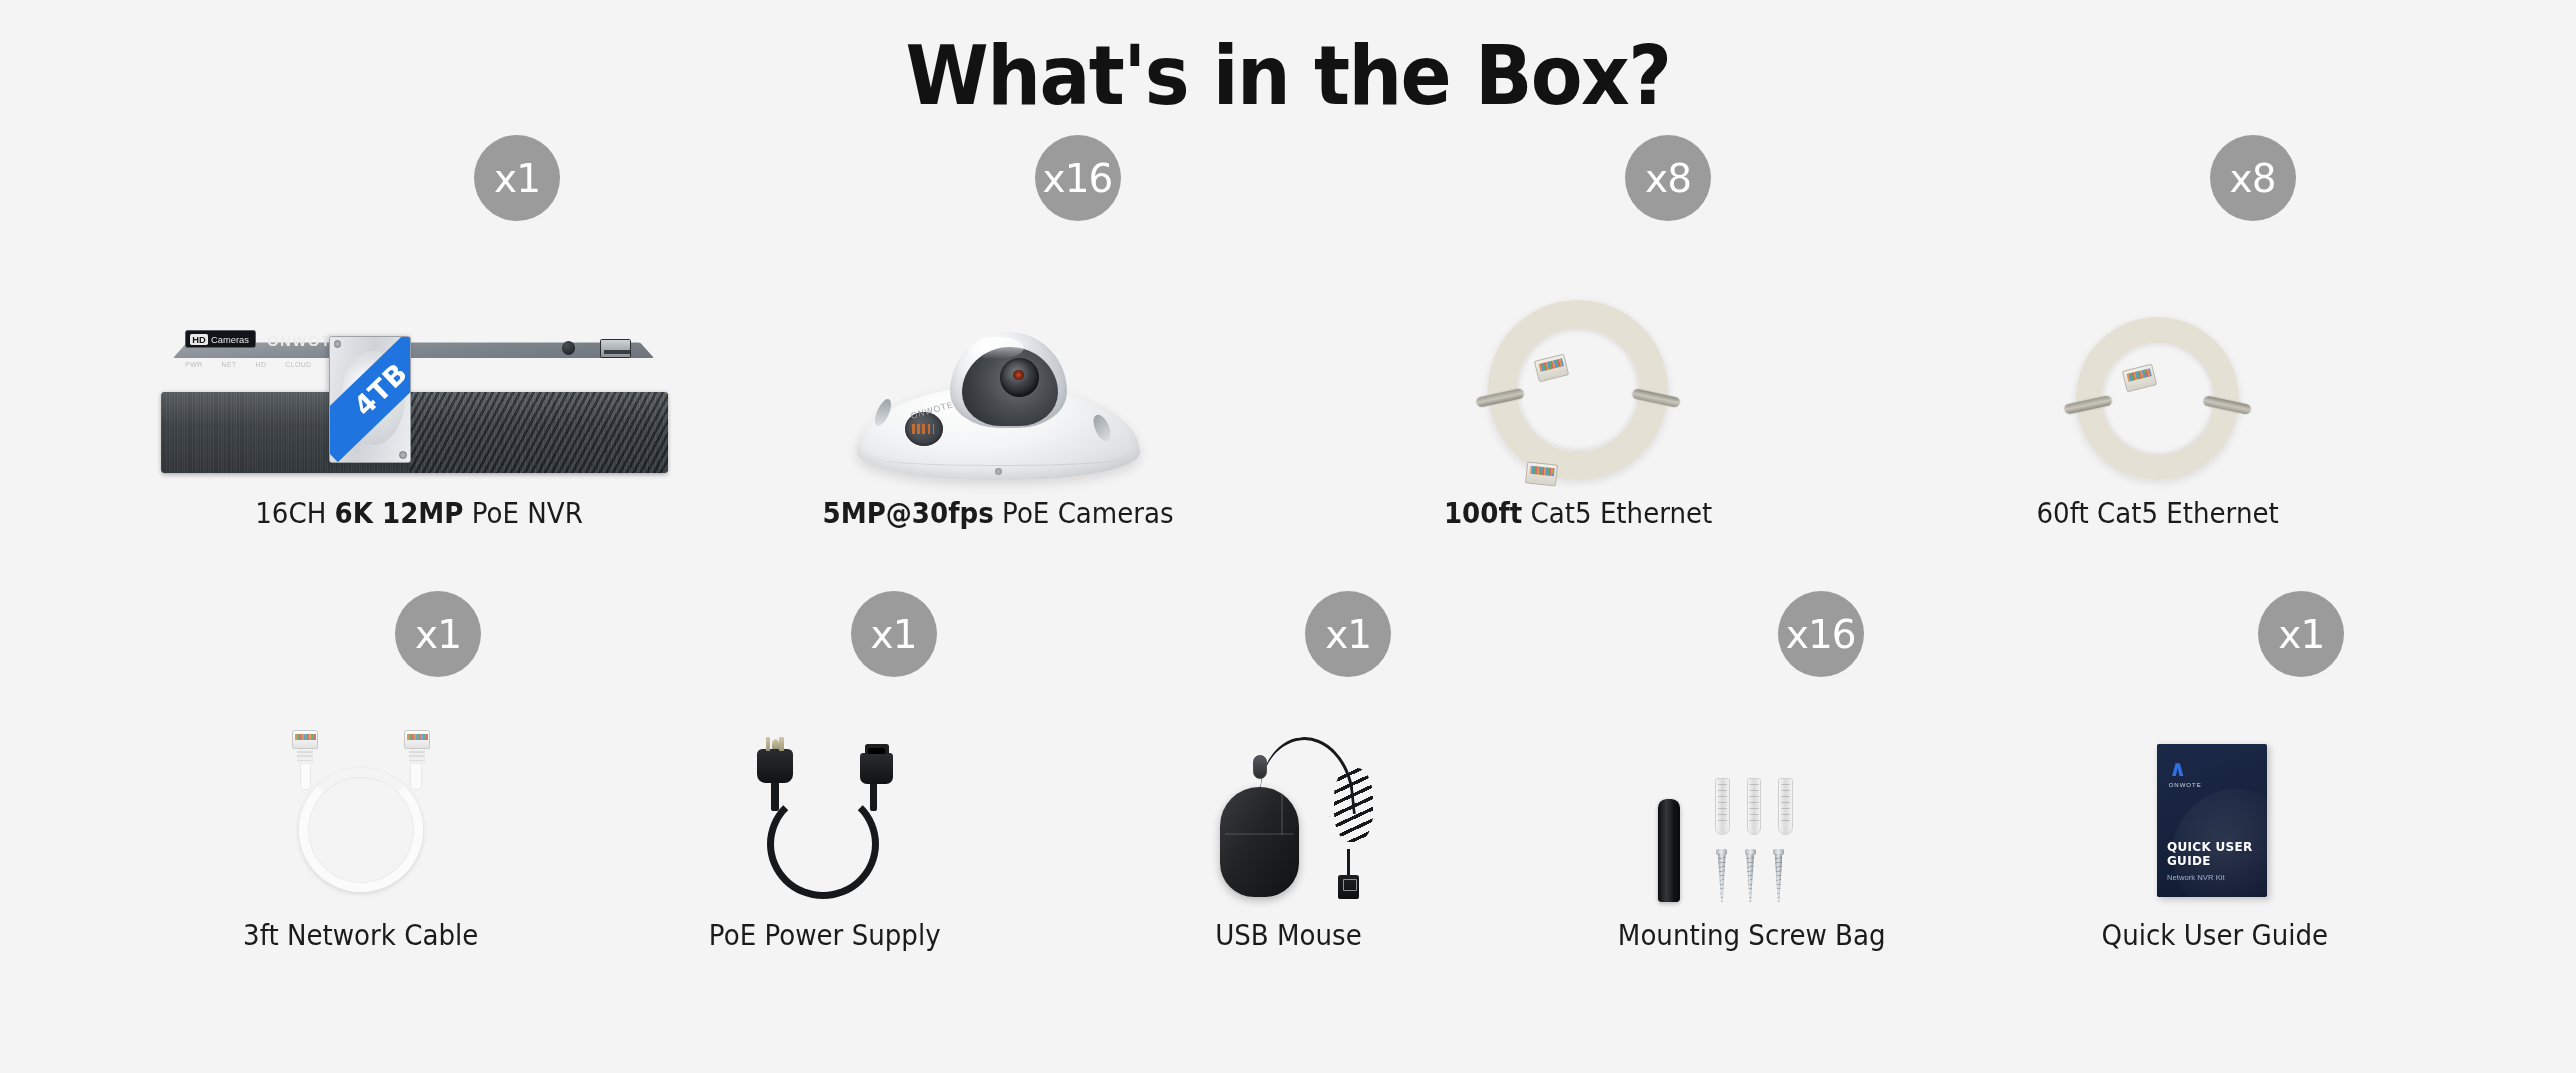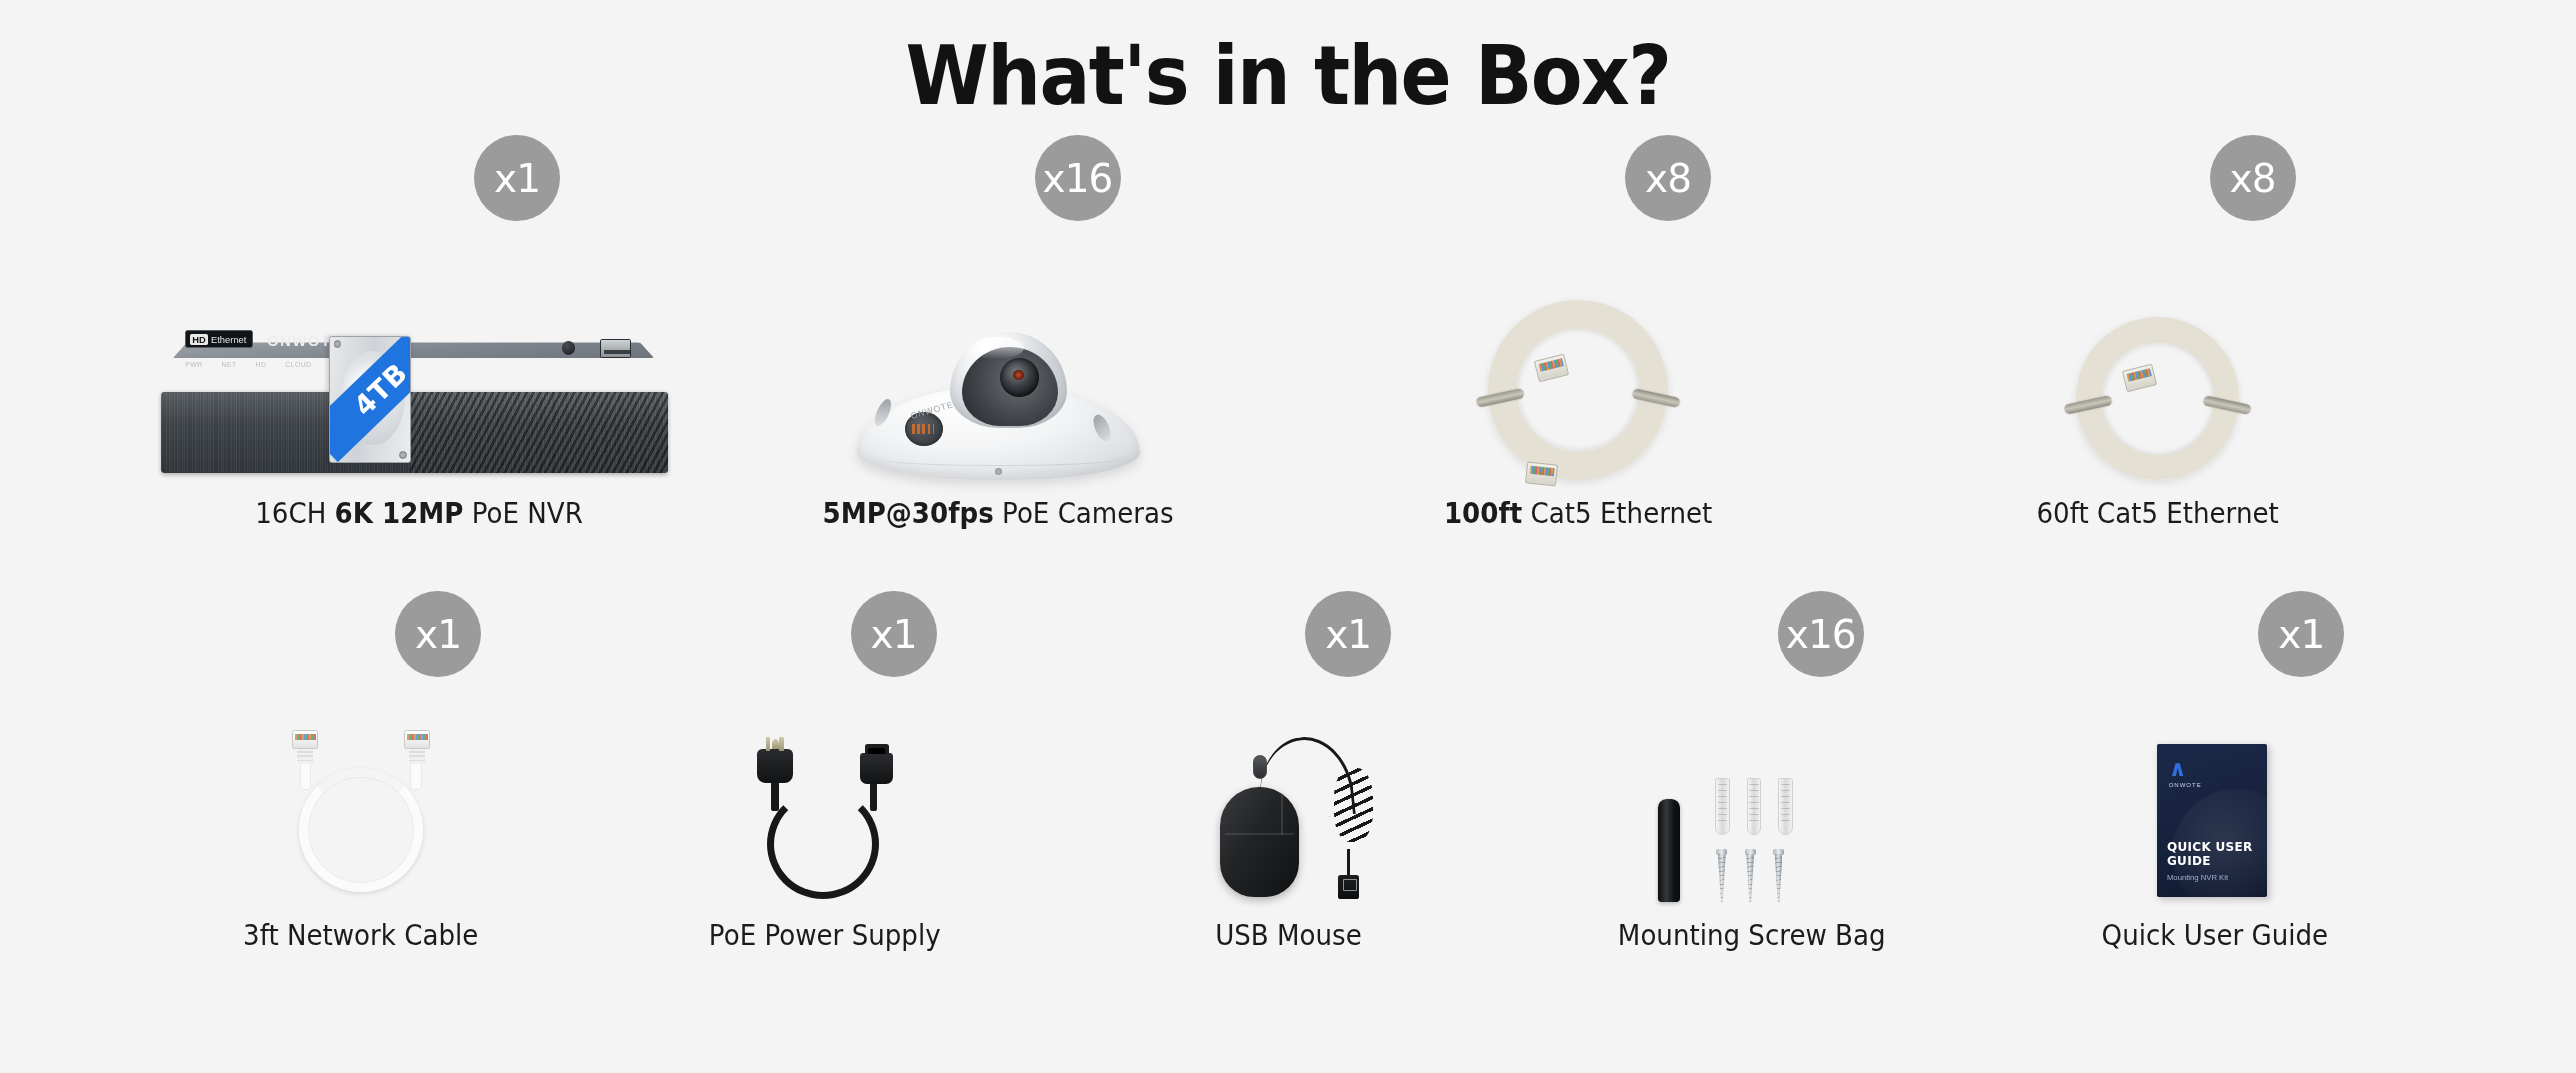--- a/index.html
+++ b/index.html
@@ -526,21 +526,21 @@
   <div class="row row-1">
 
     <div class="item r1-item">
       <div class="qty-badge" style="top:-62px; left:345px;">x1</div>
       <div class="stage">
         <div class="nvr-wrap">
           <div class="nvr-top"></div>
           <div class="nvr-face"></div>
           <div class="nvr-badge">
             <span class="hd">HD</span>
-            <span class="rec">Ethernet</span>
+            <span class="rec">Cameras</span>
           </div>
           <div class="nvr-brand">ONWOTE</div>
           <div class="nvr-leds">
             <span>PWR</span>
             <span>NET</span>
             <span>HD</span>
             <span>CLOUD</span>
           </div>
           <div class="nvr-knob"></div>
           <div class="nvr-usb"></div>
@@ -709,21 +709,21 @@
     </div>
 
     <div class="item r2-item">
       <div class="qty-badge" style="top:-62px; left:275px;">x1</div>
       <div class="stage stage-sm">
         <div class="guide-wrap">
           <div class="guide-book">
             <div class="ghost"></div>
             <div class="guide-logo">∧<small>ONWOTE</small></div>
             <div class="guide-title">QUICK USER GUIDE</div>
-            <div class="guide-sub">Mounting NVR Kit</div>
+            <div class="guide-sub">Network NVR Kit</div>
           </div>
         </div>
       </div>
       <div class="caption">
         <span class="lt">Quick User Guide</span>
       </div>
     </div>
   </div>
 </div>
 

